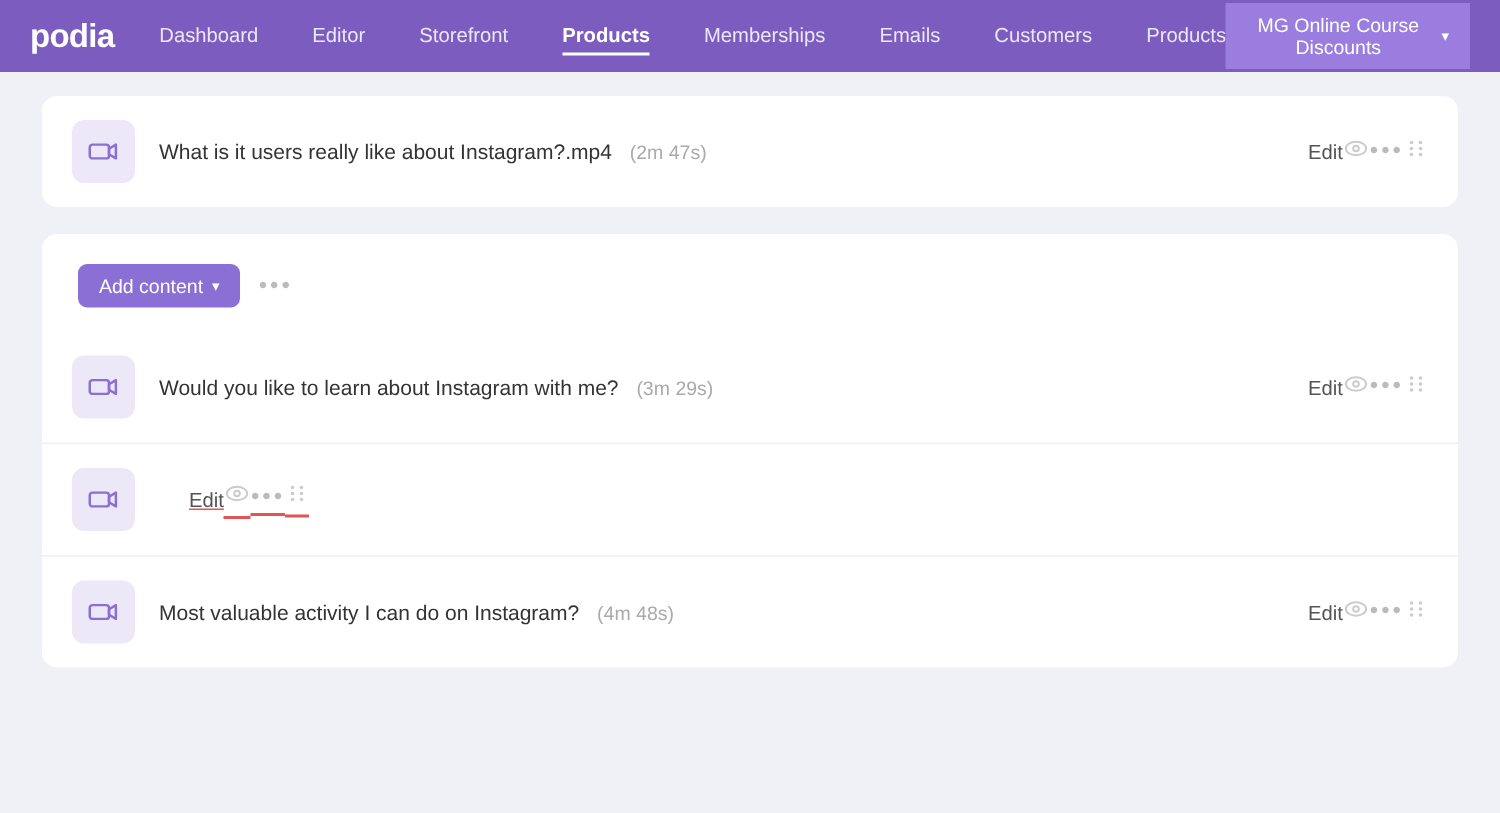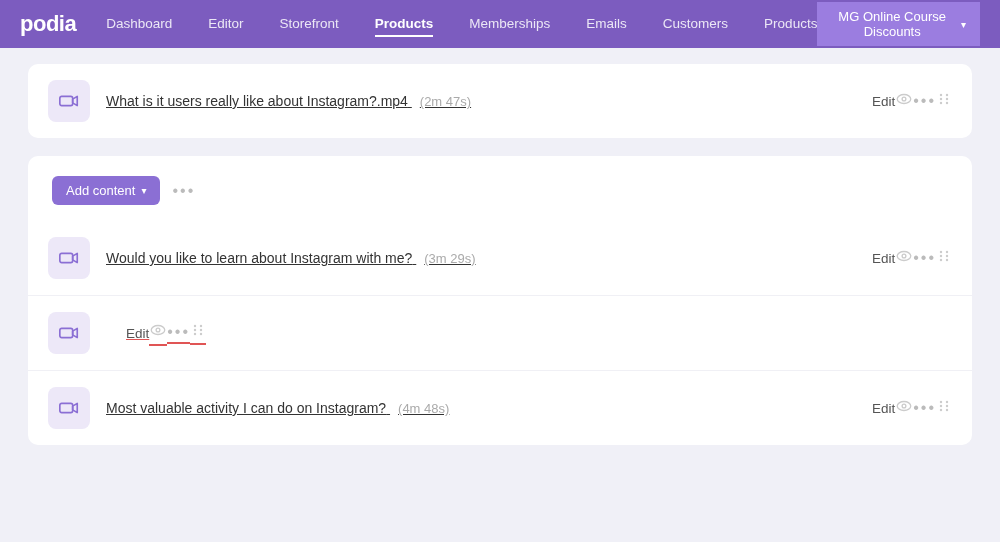--- a/index.html
+++ b/index.html
@@ -94,21 +94,20 @@
       display: flex;
       align-items: center;
       justify-content: center;
       flex-shrink: 0;
       margin-right: 16px;
     }
     .content-title {
       flex: 1;
       font-size: 14px;
       color: #333;
-      text-decoration: underline;
     }
     .content-duration {
       color: #aaa;
       font-size: 13px;
       margin-left: 8px;
     }
     .row-actions {
       display: flex;
       align-items: center;
       margin-left: 20px;

